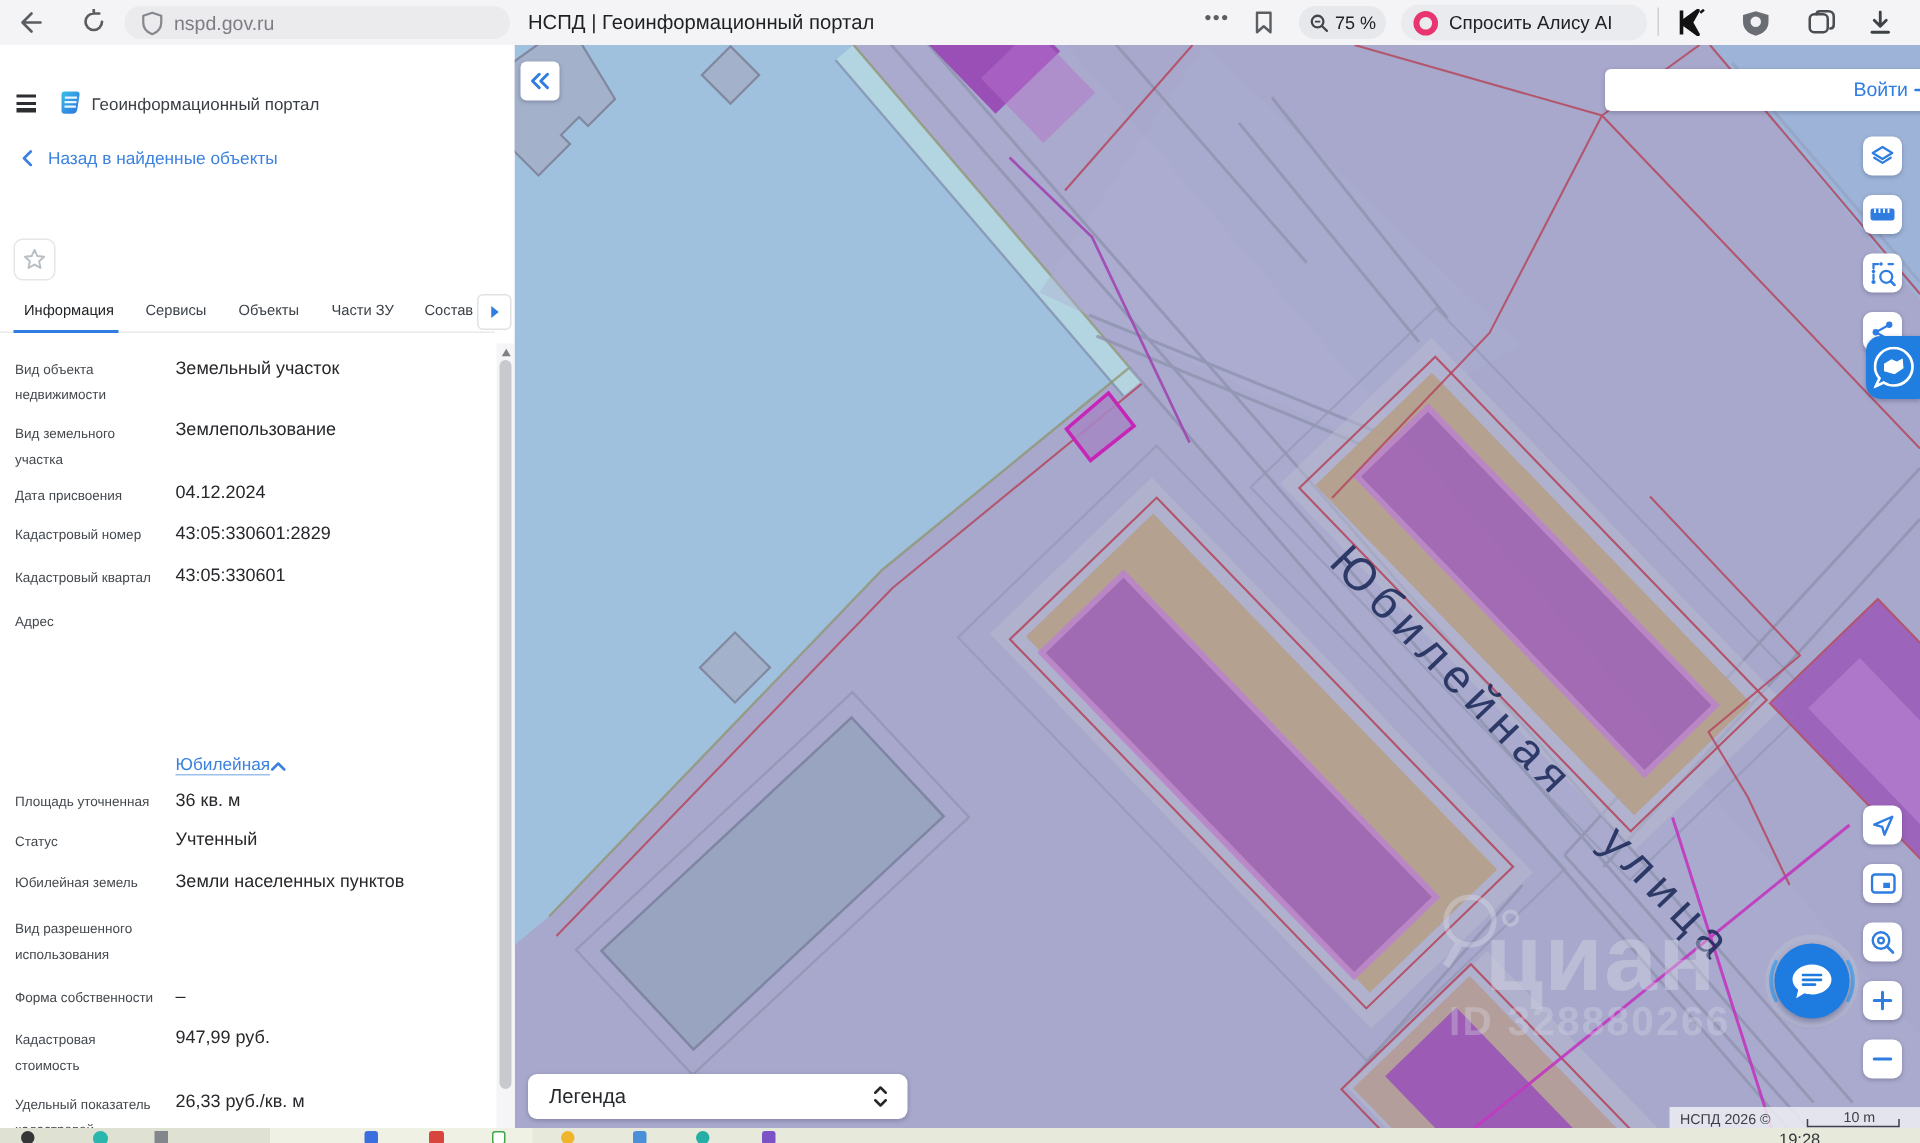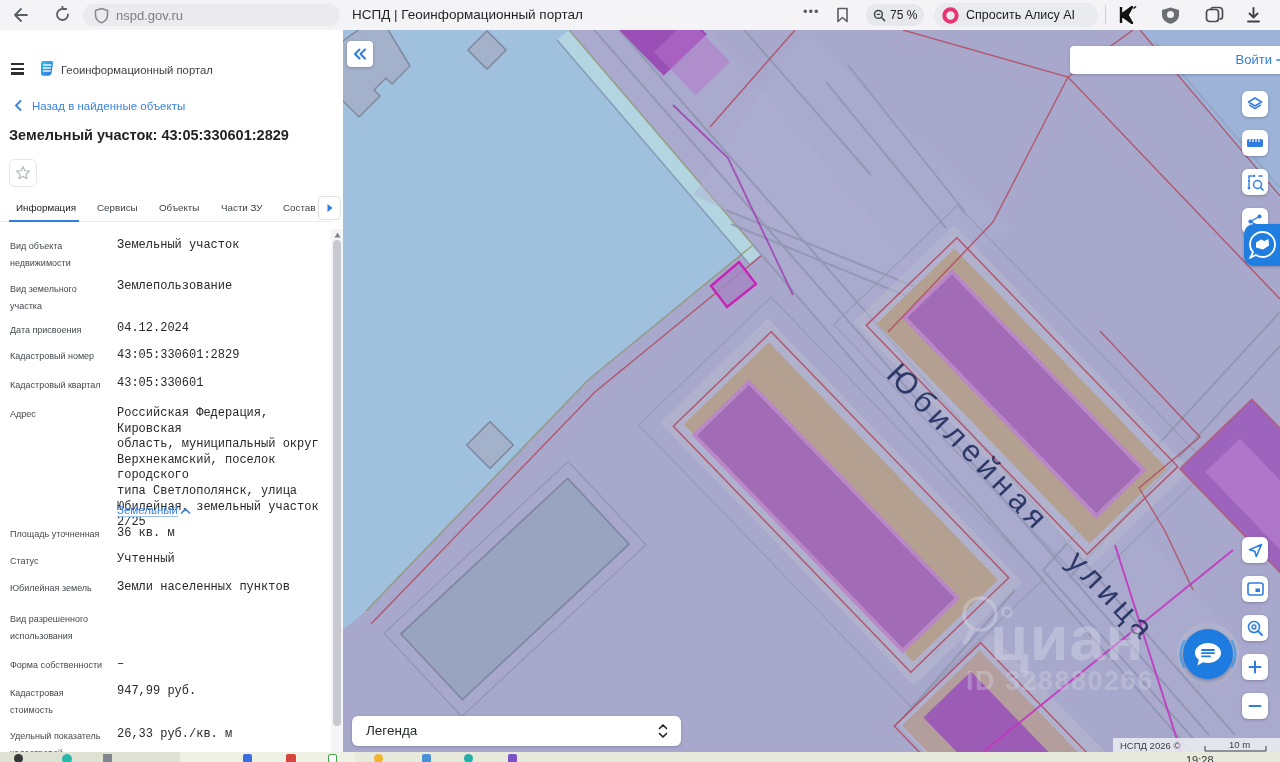--- a/index.html
+++ b/index.html
@@ -8,21 +8,21 @@
   body { font-family:"Liberation Sans", sans-serif; position:relative; background:#fff; }
   .abs { position:absolute; }
 
   
   #chrome { position:absolute; left:0; top:0; width:1280px; height:30px; background:#f4f4f6; }
   .pill { position:absolute; border-radius:12px; background:#e7e8ec; display:flex; align-items:center; }
 
   
   #sidebar { position:absolute; left:0; top:44px; width:377px; height:723px; background:#fff; }
   .lbl { position:absolute; left:10px; width:96px; font-size:9px; color:#44494e; line-height:17px; margin-top:-3px; }
-  .val { position:absolute; left:117px; width:213px; font-size:12px; color:#26282b; line-height:15.6px; margin-top:-2px;font-family:Liberation Mono, monospace; }
+  .val { position:absolute; left:117px; width:213px; font-size:12px; color:#26282b; line-height:15.6px; margin-top:-2px; }
 
   
   .mbtn { position:absolute; width:26px; height:26px; background:#fff; border-radius:6px;
           box-shadow:0 1px 3px rgba(40,40,80,.3); display:flex; align-items:center; justify-content:center; }
 
   
   #taskbar { position:absolute; left:0; top:752px; width:1280px; height:10px; background:#e7e9da; overflow:hidden; }
 </style>
 </head>
 <body>
@@ -95,21 +95,20 @@
     <path d="M2 3 Q2 1 4 1 H12 Q14.5 1 14 3.5 L12.5 13 Q12 15.8 9 15.8 H4 Q2 15.8 2 13.8 Z" fill="url(#lg1)"></path>
     <path d="M4.2 5 h8.2 M4 8 h8 M4 11 h7.6" stroke="#eaf6ff" stroke-width="1.5"></path>
   </svg>
   <div class="abs" style="left:61px;top:19.5px;font-size:11.3px;color:#3a3f45">Геоинформационный портал</div>
 
   <svg class="abs" style="left:14px;top:56px" width="8" height="11" viewBox="0 0 8 11">
       <path d="M6.5 1 L2 5.5 L6.5 10" stroke="#3b82e0" stroke-width="1.8" fill="none" stroke-linecap="round" stroke-linejoin="round"></path>
     </svg>
   <div class="abs" style="left:32px;top:56px;font-size:11.5px;color:#3b82e0">Назад в найденные объекты</div>
 
-  <div class="abs" style="left:9px;top:83px;font-size:14.5px;font-weight:bold;color:#1f2225;letter-spacing:0px">Земельный участок: 43:05:330601:2829</div>
 
   <div class="abs" style="left:9px;top:115px;width:28px;height:28px;border:1px solid #e5e6e8;border-radius:6px"></div>
   <svg class="abs" style="left:15px;top:121px" width="16" height="16" viewBox="0 0 16 16">
       <path d="M8 1.6 L9.9 5.7 L14.4 6.2 L11.1 9.2 L12 13.6 L8 11.4 L4 13.6 L4.9 9.2 L1.6 6.2 L6.1 5.7 Z" stroke="#b9bec4" stroke-width="1.3" fill="none" stroke-linejoin="round"></path>
     </svg>
 
   <div class="abs" style="left:16px;top:158px;font-size:9.8px;color:#202326">Информация</div>
   <div class="abs" style="left:97px;top:158px;font-size:9.8px;color:#3c4248">Сервисы</div>
   <div class="abs" style="left:159px;top:158px;font-size:9.8px;color:#3c4248">Объекты</div>
   <div class="abs" style="left:221px;top:158px;font-size:9.8px;color:#3c4248">Части ЗУ</div>
@@ -130,22 +129,21 @@
   <div class="lbl" style="top:281px">Дата присвоения</div>
   <div class="val" style="top:279px">04.12.2024</div>
 
   <div class="lbl" style="top:307px">Кадастровый номер</div>
   <div class="val" style="top:306px">43:05:330601:2829</div>
 
   <div class="lbl" style="top:336px">Кадастровый квартал</div>
   <div class="val" style="top:334px">43:05:330601</div>
 
   <div class="lbl" style="top:365px">Адрес</div>
-  <div class="val" style="top:364px">Российская Федерация, Кировская<br>область, муниципальный округ<br>Верхнекамский, поселок городского<br>типа Светлополянск, улица<br>Юбилейная, земельный участок<br>2/25</div>
-  <div class="abs" style="left:117px;top:460px;font-size:11.5px;color:#3b82e0;border-bottom:1px solid #9cc1ef">Земельный</div>
+  <div class="abs" style="left:117px;top:460px;font-size:11.5px;color:#3b82e0;border-bottom:1px solid #9cc1ef">Юбилейная</div>
   <svg class="abs" style="left:180px;top:463px" width="11" height="8" viewBox="0 0 11 8">
       <path d="M1.5 6 L5.5 2 L9.5 6" stroke="#3b82e0" stroke-width="1.7" fill="none" stroke-linecap="round" stroke-linejoin="round"></path>
     </svg>
 
   <div class="lbl" style="top:485px">Площадь уточненная</div>
   <div class="val" style="top:484px">36 кв. м</div>
 
   <div class="lbl" style="top:512px">Статус</div>
   <div class="val" style="top:510px">Учтенный</div>
 
@@ -381,21 +379,21 @@
         <path d="M9 20 A27 27 0 0 0 9 46" stroke="#57a7ea" stroke-width="2.4" fill="none" stroke-linecap="round"></path>
         <path d="M57 20 A27 27 0 0 1 57 46" stroke="#57a7ea" stroke-width="2.4" fill="none" stroke-linecap="round"></path>
       </svg>
     <div class="abs" style="left:8px;top:8px;width:50px;height:50px;border-radius:50%;background:#1e7be0;box-shadow:0 2px 5px rgba(30,40,90,.4)"></div>
     <svg class="abs" style="left:19px;top:21px" width="28" height="25" viewBox="0 0 28 25">
         <path d="M14 1 C21.2 1 27 5.5 27 11 C27 16.5 21.2 21 14 21 C12.2 21 10.5 20.7 9 20.2 L3.5 23.5 L4.8 17.8 C2.4 16 1 13.6 1 11 C1 5.5 6.8 1 14 1 Z" fill="#fff"></path>
         <path d="M8 8 h12 M8 11.2 h12 M8 14.4 h8" stroke="#1e7be0" stroke-width="1.8" stroke-linecap="round"></path>
       </svg>
   </div>
 
-  <div class="abs" style="left:352px;top:716px;width:329px;height:30px;background:#fff;border-radius:6px;box-shadow:0 1px 3px rgba(40,40,80,.25)">
+  <div class="abs" style="left:352px;top:716px;width:253px;height:30px;background:#fff;border-radius:6px;box-shadow:0 1px 3px rgba(40,40,80,.25)">
     <span style="position:absolute;left:14px;top:7px;font-size:13.5px;color:#26292c">Легенда</span>
     <svg style="position:absolute;right:13px;top:7px" width="10" height="16" viewBox="0 0 10 16">
         <path d="M1.5 5.5 L5 2 L8.5 5.5" stroke="#26292c" stroke-width="1.7" fill="none" stroke-linecap="round" stroke-linejoin="round"></path>
         <path d="M1.5 10.5 L5 14 L8.5 10.5" stroke="#26292c" stroke-width="1.7" fill="none" stroke-linecap="round" stroke-linejoin="round"></path>
       </svg>
   </div>
 </div>
 
 <div id="taskbar">
   <div class="abs" style="left:0;top:0;width:180px;height:10px;background:#dfe2d3"></div>

